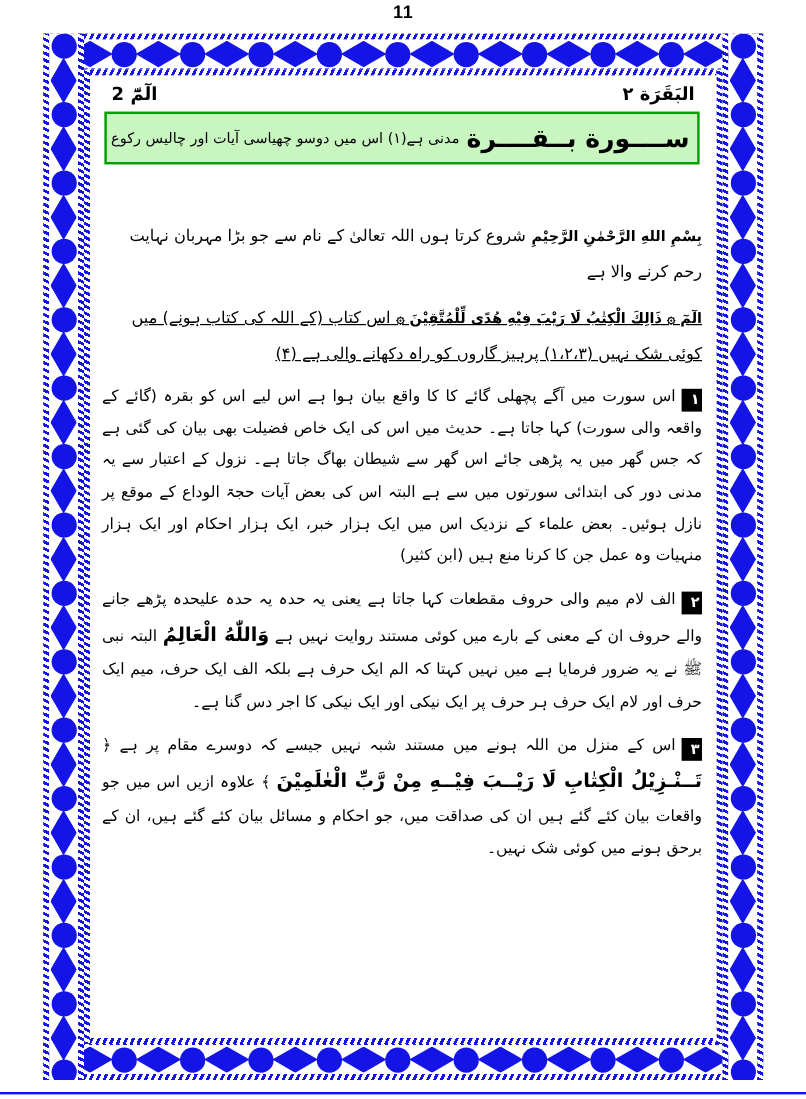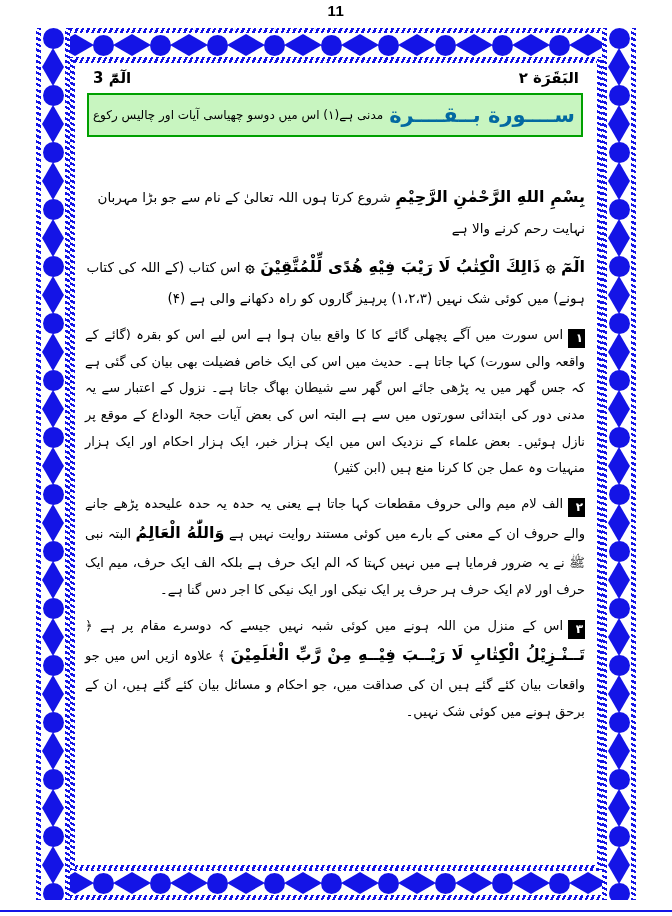--- a/index.html
+++ b/index.html
@@ -105,39 +105,39 @@
   .surah-banner{
     margin:6px 2px 0 2px;
     border:2.5px solid #00a000;
     background:#c8f5c0;
     height:40px;
     display:flex;align-items:center;justify-content:flex-start;
     padding:0 6px;
     overflow:hidden;
   }
   .surah-banner .sname{
-    font-size:21px;font-weight:bold;color:#0369a1;
+    font-size:21px;font-weight:bold;color:#000000;
     letter-spacing:2px;
     white-space:nowrap;
   }
   .surah-banner .sinfo{
     font-size:12px;color:#000;margin-right:6px;white-space:nowrap;
   }
 
   .bismillah-block{margin-top:44px;}
   .ayah-line{
     color:#000;
     line-height:2.0;
     margin:0 0 2px 0;
     font-size:15px;
   }
-  .ar{font-weight:bold;font-size:16px;letter-spacing:0.4px;}
+  .ar{font-weight:bold;font-size:12px;letter-spacing:0.4px;}
   .ur{font-size:13.5px;}
 
-  .verse-block{margin-top:8px;}
+  .verse-block{margin-top:8px;text-decoration:underline;}
 
   .note{
     margin-top:9px;
     line-height:2.05;
     font-size:13px;
     color:#000;
     text-align:justify;
     text-align-last:right;
   }
   .marker{
@@ -309,21 +309,21 @@
     <div class="rope rope-h" style="left:0;top:0;width:532px;"></div>
     <div class="rope rope-h" style="left:0;top:807px;width:532px;"></div>
     <div class="rope rope-v" style="left:0;top:0;height:812px;"></div>
     <div class="rope rope-v" style="left:527px;top:0;height:812px;"></div>
   </div>
 
   <div class="content">
 
     <div class="hdr">
       <span>البَقَرَة ٢</span>
-      <span>الٓمّٓ 3</span>
+      <span>الٓمّٓ 2</span>
     </div>
 
     <div class="surah-banner">
       <span class="sname">ســــورة بــقــــرة</span>
       <span class="sinfo">مدنی ہے(۱) اس میں دوسو چھیاسی آیات اور چالیس رکوع ہیں</span>
     </div>
 
     <div class="bismillah-block">
       <div class="ayah-line">
         <span class="ar">بِسْمِ اللهِ الرَّحْمٰنِ الرَّحِيْمِ</span>
@@ -342,21 +342,21 @@
       <span class="marker">١</span><span>اس سورت میں آگے پچھلی گائے کا کا واقع بیان ہوا ہے اس لیے اس کو بقرہ (گائے کے واقعہ والی سورت) کہا جاتا ہے۔ حدیث میں اس کی ایک خاص فضیلت بھی بیان کی گئی ہے کہ جس گھر میں یہ پڑھی جائے اس گھر سے شیطان بھاگ جاتا ہے۔ نزول کے اعتبار سے یہ مدنی دور کی ابتدائی سورتوں میں سے ہے البتہ اس کی بعض آیات حجۃ الوداع کے موقع پر نازل ہوئیں۔ بعض علماء کے نزدیک اس میں ایک ہزار خبر، ایک ہزار احکام اور ایک ہزار منہیات وہ عمل جن کا کرنا منع ہیں (ابن کثیر)</span>
     </div>
 
     <div class="note">
       <span class="marker">٢</span><span>الف لام میم والی حروف مقطعات کہا جاتا ہے یعنی یہ حدہ یہ حدہ علیحدہ پڑھے جانے والے حروف ان کے معنی کے بارے میں کوئی مستند روایت نہیں ہے</span>
       <span class="quo">وَاللّٰهُ الْعَالِمُ</span>
       <span>البتہ نبی ﷺ نے یہ ضرور فرمایا ہے میں نہیں کہتا کہ الم ایک حرف ہے بلکہ الف ایک حرف، میم ایک حرف اور لام ایک حرف ہر حرف پر ایک نیکی اور ایک نیکی کا اجر دس گنا ہے۔</span>
     </div>
 
     <div class="note">
-      <span class="marker">٣</span><span>اس کے منزل من اللہ ہونے میں کوئی شبہ نہیں جیسے کہ دوسرے مقام پر ہے ﴿</span>
+      <span class="marker">٣</span><span>اس کے منزل من اللہ ہونے میں مستند شبہ نہیں جیسے کہ دوسرے مقام پر ہے ﴿</span>
       <span class="quo">تَــنْـزِيْلُ الْكِتٰابِ لَا رَيْــبَ فِيْــهِ مِنْ رَّبِّ الْعٰلَمِيْنَ</span>
       <span>﴾ علاوہ ازیں اس میں جو واقعات بیان کئے گئے ہیں ان کی صداقت میں، جو احکام و مسائل بیان کئے گئے ہیں، ان کے برحق ہونے میں کوئی شک نہیں۔</span>
     </div>
 
 
   </div>
 
   <div class="bottom-rule"></div>
 </div>
 

